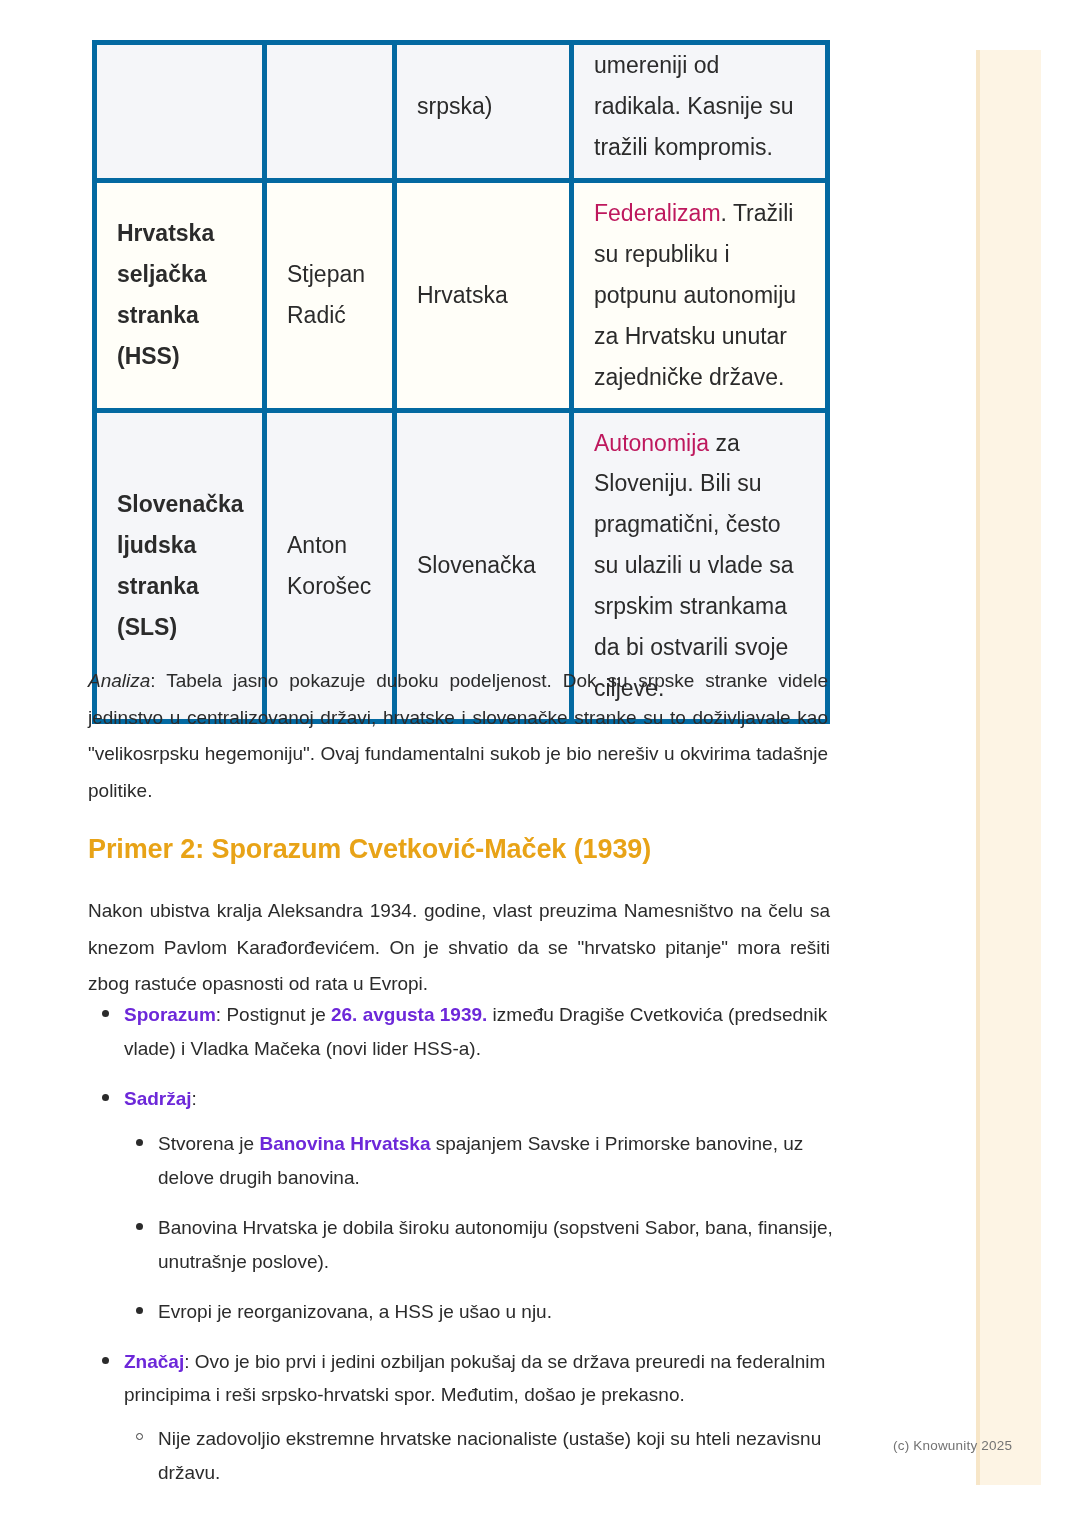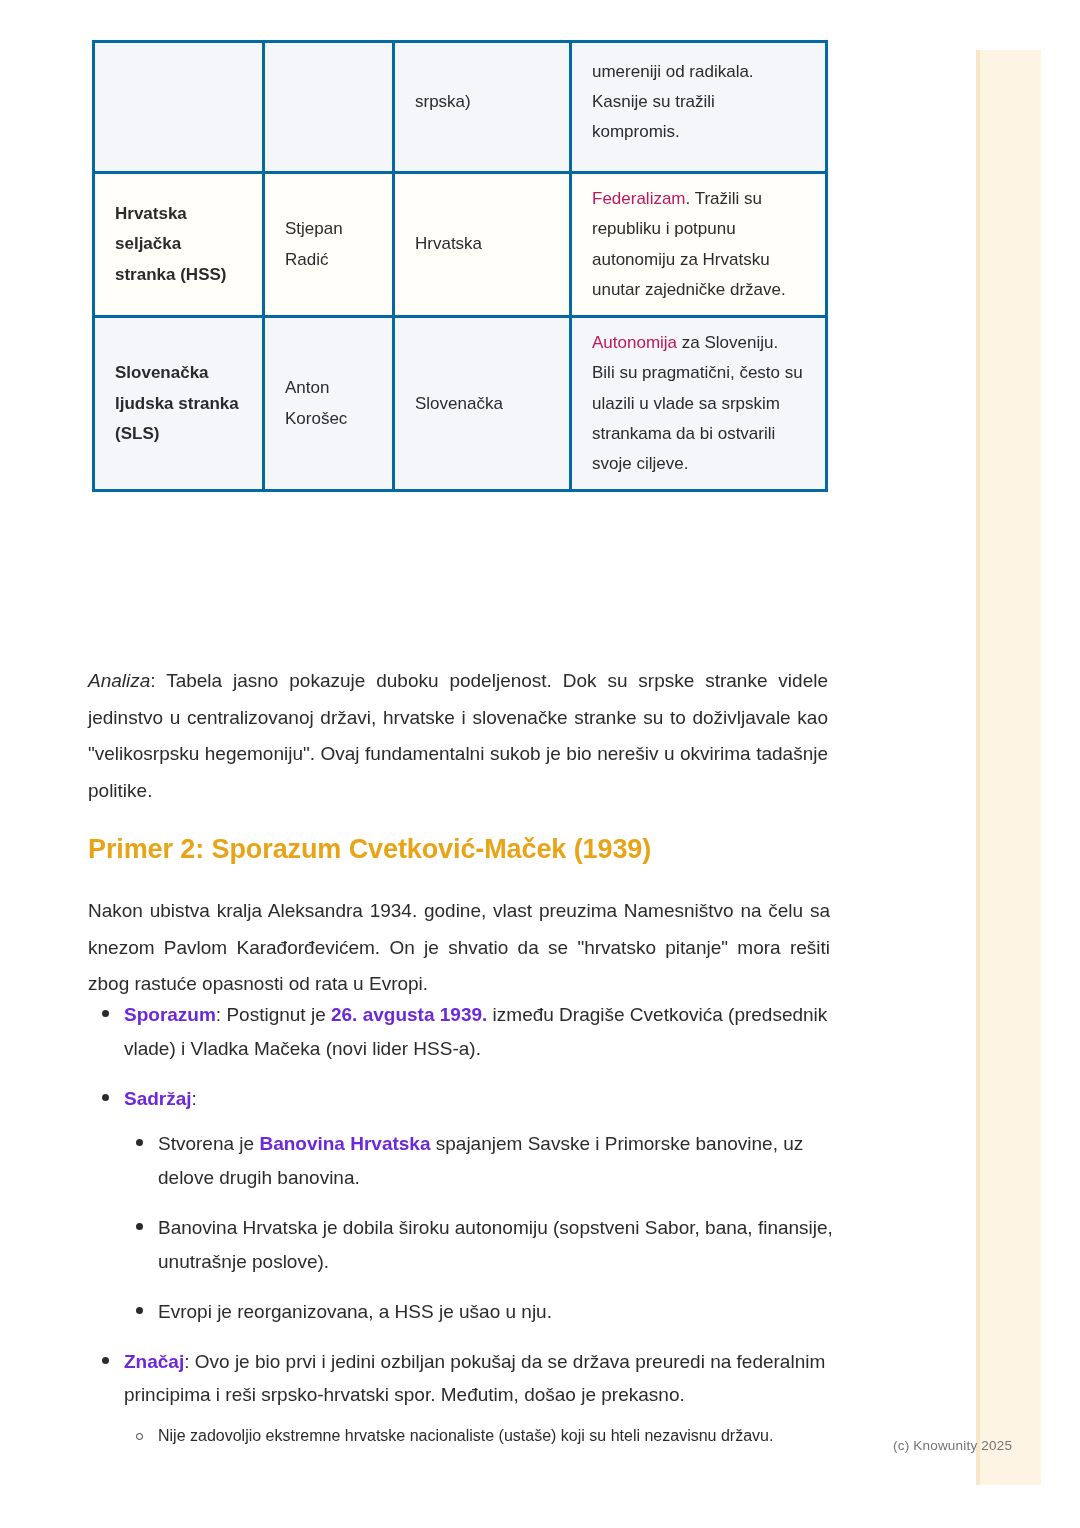--- a/index.html
+++ b/index.html
@@ -40,24 +40,24 @@
   
   .party-table {
     position: absolute;
     left: 92px;
     top: 40px;
     width: 733px;
     border-collapse: collapse;
     table-layout: fixed;
   }
   .party-table td {
-    border: 3px solid #0369a1;
+    border: 5px solid #0369a1;
     vertical-align: middle;
     padding: 10px 20px;
-    font-size: 17px;
+    font-size: 23px;
     line-height: 1.78;
     color: #2b2b2b;
   }
   .party-table col.c1 { width: 170px; }
   .party-table col.c2 { width: 130px; }
   .party-table col.c3 { width: 177px; }
   .party-table col.c4 { width: 256px; }
 
   .row-gray td { background: #f5f6f9; }
   .row-cream td { background: #fffef8; }
@@ -174,21 +174,21 @@
   }
 
   .circle-list {
     margin: 10px 0 0 0;
     padding: 0;
     list-style: none;
   }
   .circle-list > li {
     position: relative;
     padding-left: 34px;
-    font-size: 16px;
+    font-size: 19px;
     line-height: 1.78;
     color: #2b2b2b;
   }
   .circle-list > li > .bullet-ring {
     position: absolute;
     left: 12px;
     top: 11px;
     width: 7px;
     height: 7px;
     border-radius: 50%;

